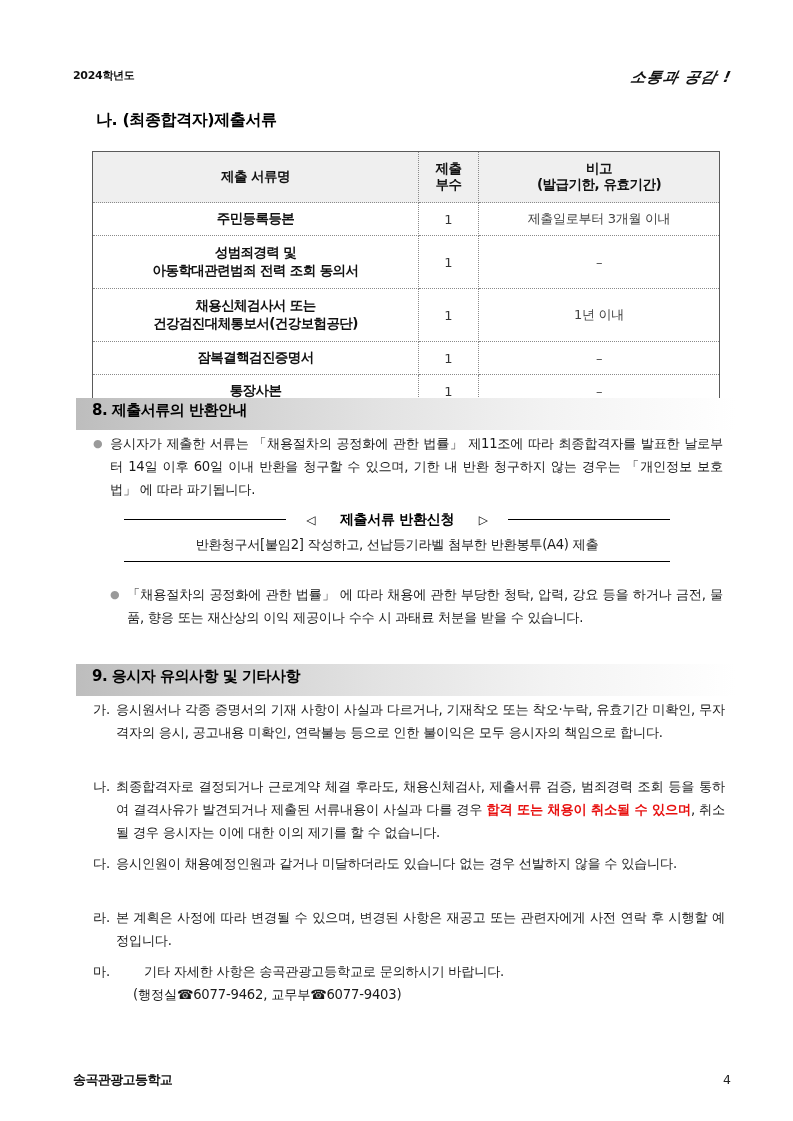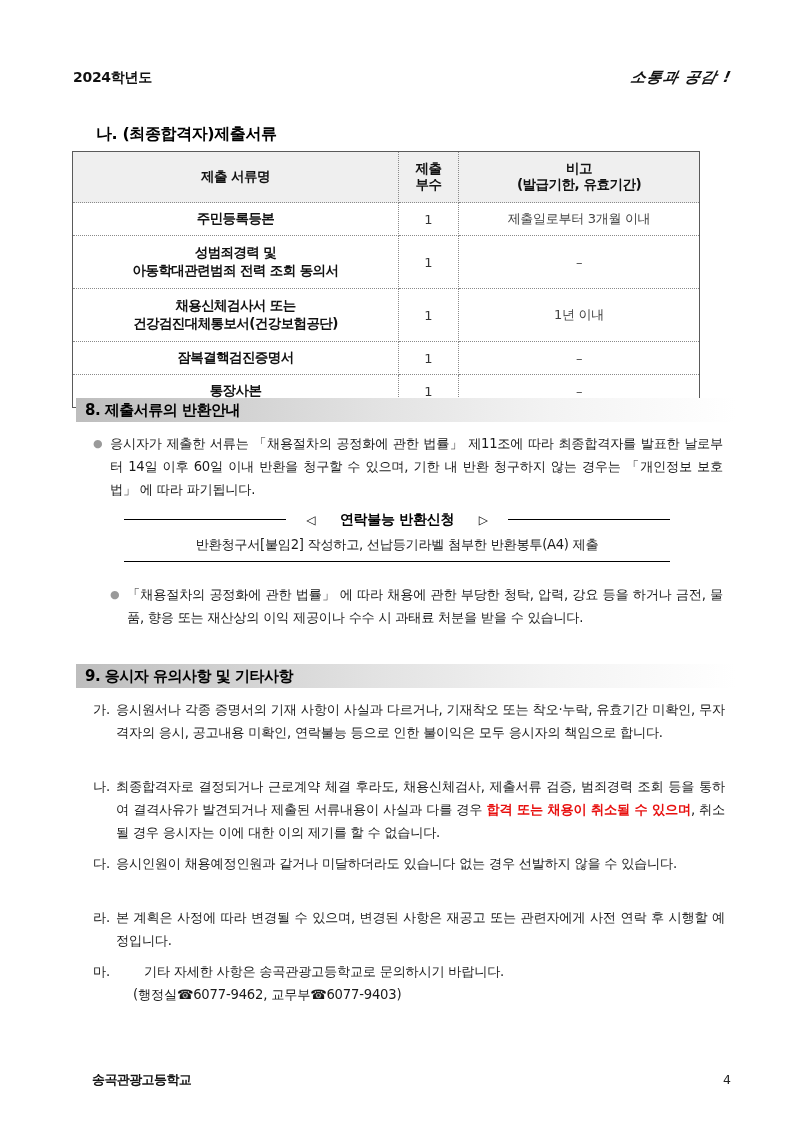--- a/index.html
+++ b/index.html
@@ -26,53 +26,53 @@
     position: absolute;
     top: 70px;
     left: 73px;
     right: 62px;
     height: 26px;
     display: flex;
     align-items: flex-start;
     justify-content: space-between;
   }
   .header-year {
-    font-size: 14px;
+    font-size: 11px;
     font-weight: 700;
     letter-spacing: -0.3px;
     color: #111;
     line-height: 1;
   }
   .header-slogan {
     font-size: 15px;
     font-weight: 700;
     font-style: italic;
     color: #111;
     letter-spacing: 1px;
     transform: skewX(-12deg);
     line-height: 1;
     white-space: nowrap;
   }
 
   
   .sub-title {
     position: absolute;
-    top: 124px;
+    top: 110px;
     left: 96px;
     font-size: 16px;
     font-weight: 700;
     letter-spacing: -0.4px;
     color: #000;
   }
 
   
   .doc-table-wrap {
     position: absolute;
     top: 151px;
-    left: 72px;
+    left: 92px;
     width: 627px;
   }
   table.doc-table {
     width: 100%;
     border-collapse: collapse;
     table-layout: fixed;
     border: 1.2px solid #5a5a5a;
   }
   table.doc-table col.c-name  { width: 326px; }
   table.doc-table col.c-count { width: 60px; }
@@ -110,27 +110,27 @@
     letter-spacing: -0.3px;
   }
   tr.r-single td { height: 24px; margin-left: 32px; }
   tr.r-double td { height: 44px; }
 
   
   .section-heading {
     position: absolute;
     left: 76px;
     width: 660px;
-    height: 24px;
+    height: 32px;
     line-height: 24px;
     font-size: 15px;
     font-weight: 700;
     letter-spacing: -0.5px;
     color: #000;
-    padding-left: 9px;
+    padding-left: 16px;
     box-sizing: border-box;
     background: linear-gradient(to right, #bdbdbd 0%, #cdcdcd 18%, #e2e2e2 45%, #f3f3f3 72%, #ffffff 100%);
   }
   #sec8-heading { top: 398px; }
   #sec9-heading { top: 664px; }
 
   
   .bullet-para {
     position: absolute;
     display: flex;
@@ -238,21 +238,20 @@
 
   
   .page-footer {
     position: absolute;
     bottom: 32px;
     left: 73px;
     right: 62px;
     display: flex;
     align-items: baseline;
     justify-content: space-between;
-    margin-left: 19px;
   }
   .footer-school {
     font-size: 13px;
     font-weight: 700;
     letter-spacing: -0.6px;
     color: #111;
   }
   .footer-pagenum {
     font-size: 12.5px;
     color: #222;
@@ -336,21 +335,21 @@
 
   <div class="bullet-para" id="sec8-p1">
     <span class="bullet-mark">●</span>
     <span class="bullet-body">응시자가 제출한 서류는 「채용절차의 공정화에 관한 법률」 제11조에 따라 최종합격자를 발표한 날로부터 14일 이후 60일 이내 반환을 청구할 수 있으며, 기한 내 반환 청구하지 않는 경우는 「개인정보 보호법」 에 따라 파기됩니다.</span>
   </div>
 
   <div class="return-box">
     <div class="return-box-title">
       <span>
         <span class="tri">◁</span>
-        <span>연락불능 반환신청</span>
+        <span>제출서류 반환신청</span>
         <span class="tri">▷</span>
       </span>
     </div>
     <div class="return-box-body">반환청구서[붙임2] 작성하고, 선납등기라벨 첨부한 반환봉투(A4) 제출</div>
   </div>
 
   <div class="bullet-para" id="sec8-p2">
     <span class="bullet-mark">●</span>
     <span class="bullet-body">「채용절차의 공정화에 관한 법률」 에 따라 채용에 관한 부당한 청탁, 압력, 강요 등을 하거나 금전, 물품, 향응 또는 재산상의 이익 제공이나 수수 시 과태료 처분을 받을 수 있습니다.</span>
   </div>

